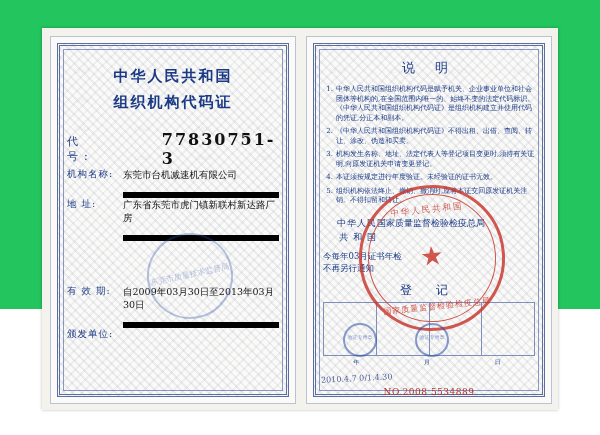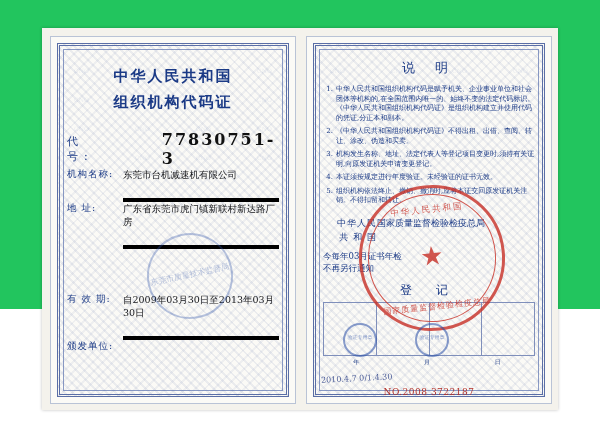--- a/index.html
+++ b/index.html
@@ -71,21 +71,21 @@
   }
   .field .lab{
     color:#1b3a86;width:56px;flex:0 0 56px;letter-spacing:1px;
     font-family:"DejaVu Serif","Liberation Serif",serif;
   }
   .field .val{
     color:#15161a;flex:1;line-height:13px;
     font-family:"DejaVu Serif","Liberation Serif",serif;
   }
   .underline{
-    border-bottom:4px solid #000000;padding-bottom:17px;
+    border-bottom:6px solid #000000;padding-bottom:11px;
   }
   .stamp-left{
     position:absolute;left:96px;top:196px;width:86px;height:86px;
     border-radius:50%;
     opacity:0.33;
     color:#2b50a8;
     transform:rotate(-12deg);
   }
   .stamp-left:before{
     content:"";position:absolute;inset:0;border:2px solid #2b50a8;border-radius:50%;
@@ -330,17 +330,17 @@
       </div>
 
       <div class="seal-small" style="left:36px;top:286px;">
         <span>验证专用章</span>
       </div>
       <div class="seal-small" style="left:108px;top:286px;">
         <span>验证专用章</span>
       </div>
 
       <div class="handwrite">2010.4.7  0/1.4.30</div>
-      <div class="no">NO.2008 3722187</div>
+      <div class="no">NO.2008 5534889</div>
     </div>
 
   </div>
 </div>
 
 </body></html>

